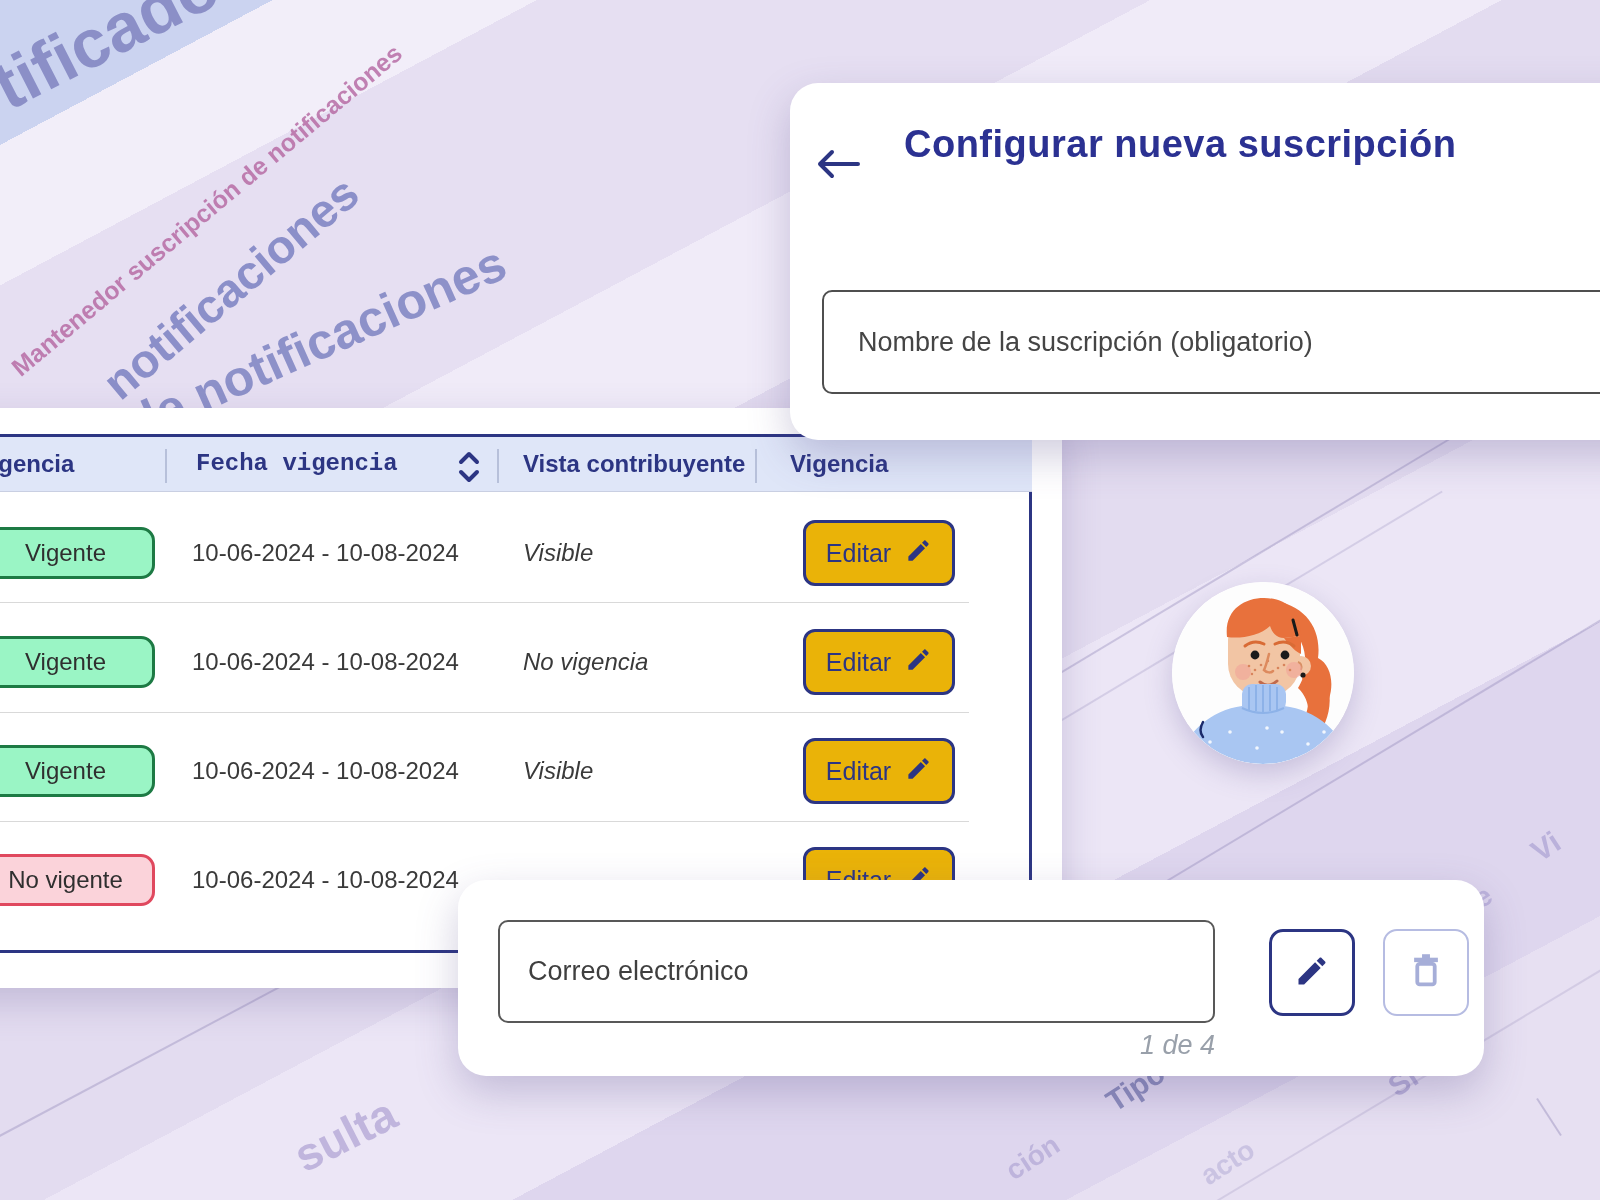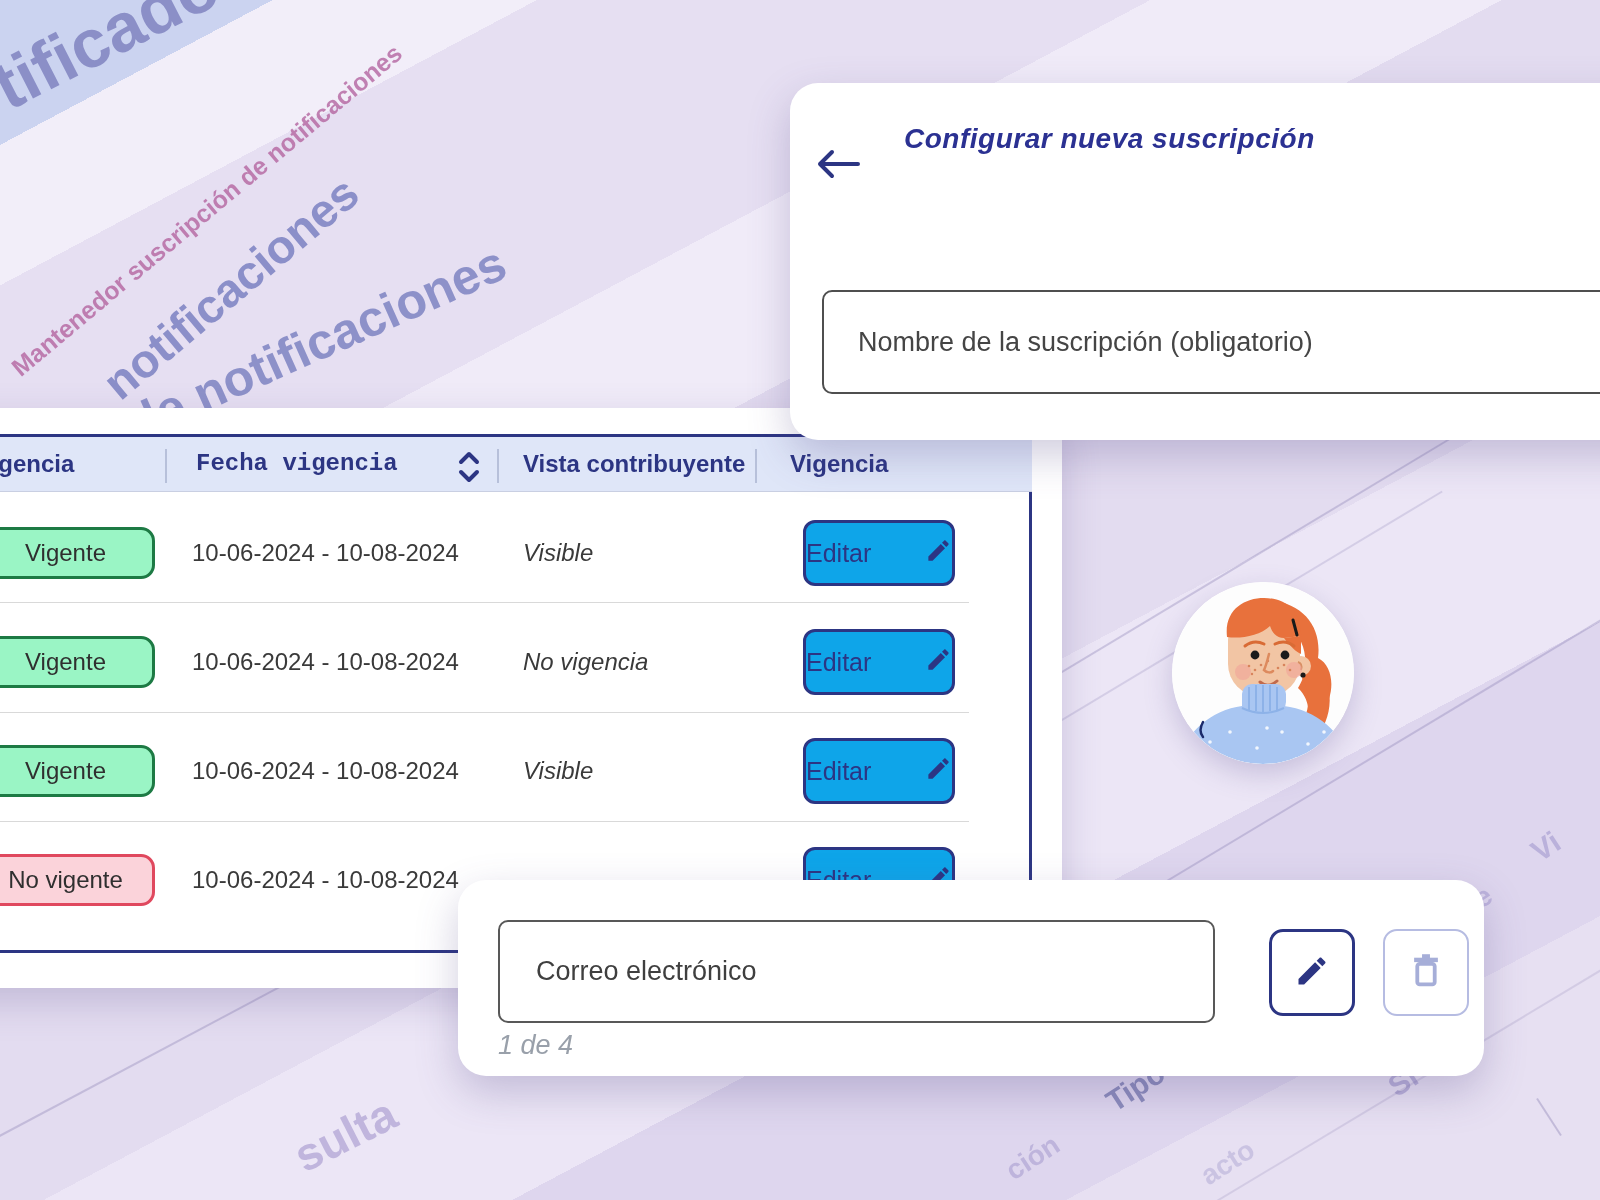--- a/index.html
+++ b/index.html
@@ -60,47 +60,47 @@
   .sep1 { top:194px; } .sep2 { top:304px; } .sep3 { top:413px; }
 
   .badge { position:absolute; left:36px; width:179px; height:52px; border-radius:14px;
     display:flex; align-items:center; justify-content:center;
     font-size:24px; color:#2f2f2f; }
   .badge.green { background:#9af5c5; border:3px solid #1d7a44; }
   .badge.red   { background:#fbd3da; border:3px solid #e0485e; }
   .cell-fecha { position:absolute; left:252px; font-size:24px; color:#3a3a3a; }
   .cell-vista { position:absolute; left:583px; font-size:24px; color:#3a3a3a;font-style:italic; }
   .btn-editar { position:absolute; left:863px; width:152px; height:66px;
-    background:#0ea5e9; border:3px solid #2c3583; border-radius:12px;
-    display:flex; align-items:center; justify-content:space-between; gap:14px;
+    background:#eab308; border:3px solid #2c3583; border-radius:12px;
+    display:flex; align-items:center; justify-content:center; gap:14px;
     font-size:25px; color:#2c3583; cursor:pointer; }
 
   
   .config-card { position:absolute; left:790px; top:83px; width:880px; height:357px;
     background:#fff; border-radius:28px; box-shadow:0 16px 42px rgba(86,76,138,.28); }
   .back-arrow { position:absolute; left:24px; top:62px; cursor:pointer; }
-  .config-title { position:absolute; left:114px; top:40px; font-size:28px; font-weight:800;
-    color:#2b3192; letter-spacing:.5px;font-style:italic; }
+  .config-title { position:absolute; left:114px; top:40px; font-size:38px; font-weight:800;
+    color:#2b3192; letter-spacing:.5px; }
   .config-sub { position:absolute; left:115px; top:114px; font-size:26px; color:#3c3c3c; }
   .input-box { background:#fff; border:2px solid #4f4f4f; border-radius:10px; }
   .config-input { position:absolute; left:32px; top:207px; width:840px; height:104px;
     font-size:27px; color:#454545; padding-left:34px; outline:none; }
   .config-input::placeholder { color:#454545; opacity:1; }
 
   
   .avatar { position:absolute; left:1172px; top:582px; width:182px; height:182px;
     border-radius:50%; background:#fff; box-shadow:0 10px 28px rgba(100,90,150,.28); overflow:hidden; }
 
   
   .email-card { position:absolute; left:458px; top:880px; width:1026px; height:196px;
     background:#fff; border-radius:28px; box-shadow:0 16px 42px rgba(86,76,138,.28); }
   .email-input { position:absolute; left:40px; top:40px; width:717px; height:103px;
-    border:2px solid #585858; font-size:27px; color:#3f3f3f; padding-left:36px; outline:none; }
+    border:2px solid #585858; font-size:27px; color:#3f3f3f; padding-left:28px; outline:none; }
   .email-input::placeholder { color:#3f3f3f; opacity:1; }
-  .pagination { position:absolute; left:40px; top:150px; width:717px; 
+  .pagination { position:absolute; left:40px; top:150px; width:717px; text-align:right;
     font-size:27px; font-style:italic; color:#99a0aa; }
   .icon-btn { position:absolute; top:49px; width:86px; height:87px; border-radius:14px;
     background:#fff; display:flex; align-items:center; justify-content:center; cursor:pointer; }
   .btn-edit-icon  { left:811px; border:3px solid #2c3583; }
   .btn-trash-icon { left:925px; border:2px solid #b6bce2; }
 </style>
 </head>
 <body>
 
 <div class="stage">

